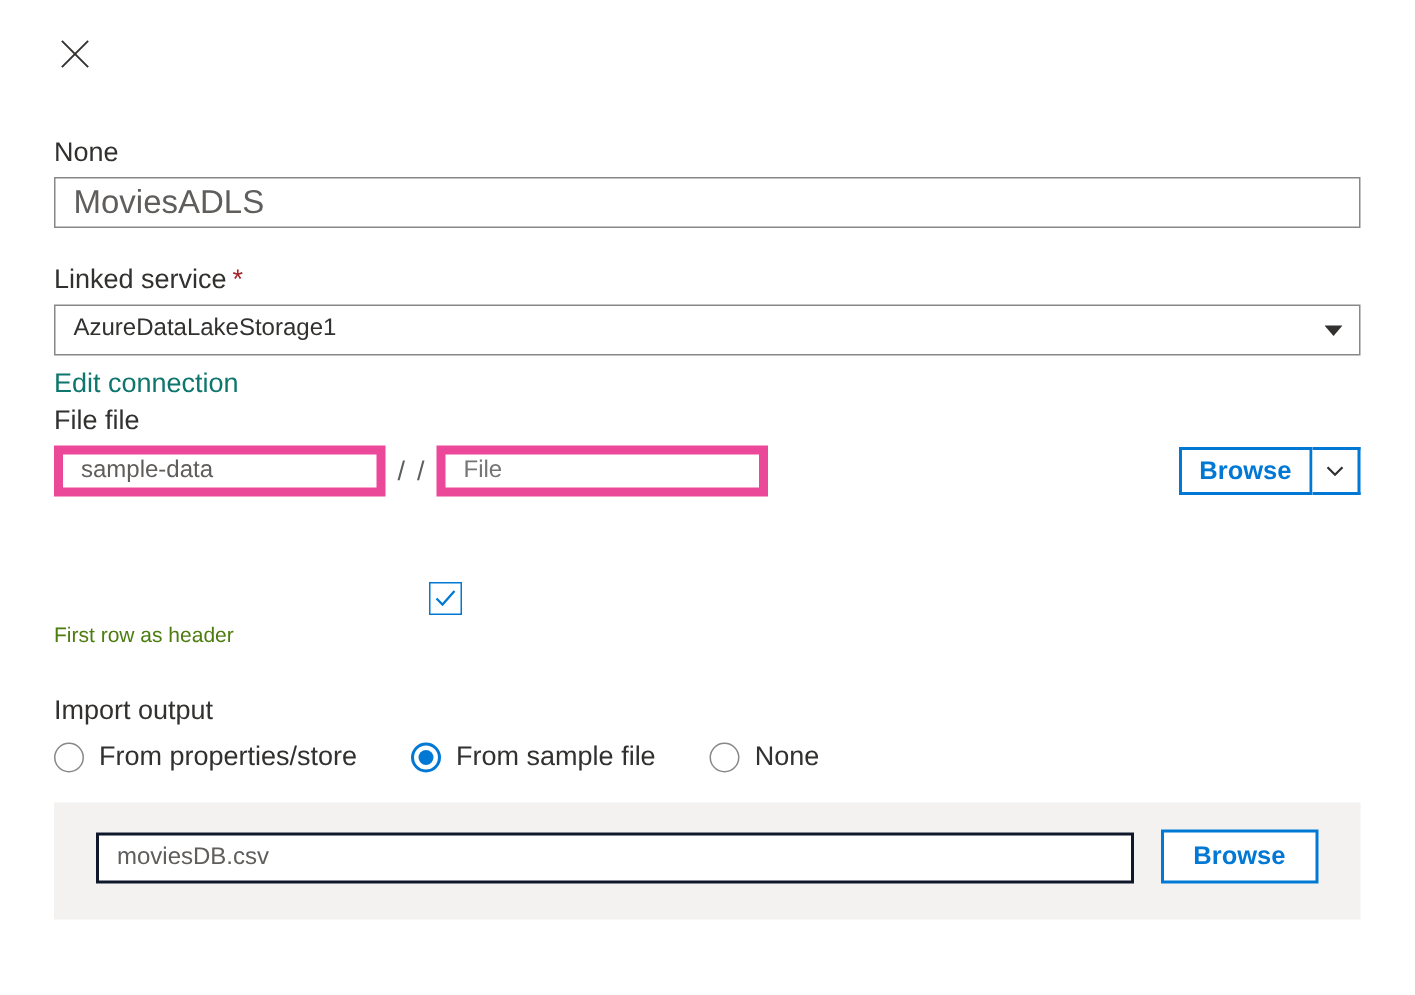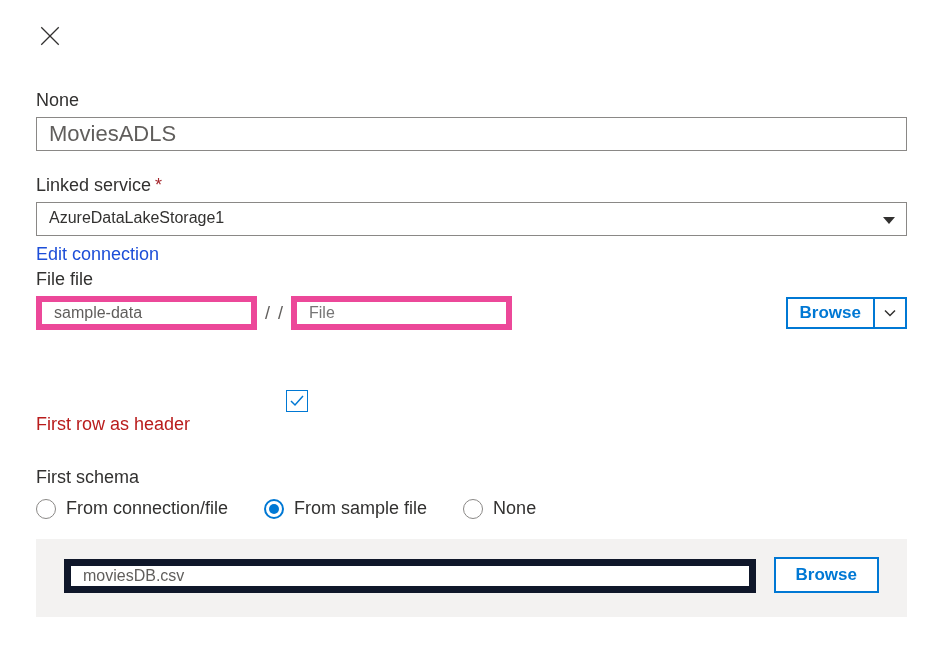--- a/index.html
+++ b/index.html
@@ -79,21 +79,21 @@
       cursor: pointer;
     }
     .select-caret {
       position: absolute;
       right: 12px;
       top: 50%;
       transform: translateY(-50%);
       pointer-events: none;
     }
     .link {
-      color: #1d4ed8;
+      color: #0f766e;
       font-size: 18px;
       cursor: pointer;
       display: inline-block;
       margin-top: 8px;
     }
     .filepath-row {
       display: flex;
       align-items: center;
       gap: 8px;
       margin-top: 6px;
@@ -139,22 +139,22 @@
       display: flex;
       align-items: center;
       justify-content: center;
     }
     .checkbox-row {
       display: flex;
       align-items: center;
       margin-bottom: 32px;
     }
     .checkbox-label {
-      font-size: 18px;
-      color: #b91c1c;
+      font-size: 14px;
+      color: #4d7c0f;
       width: 250px;
       margin-top: 48px;
     }
     .checkbox {
       width: 22px;
       height: 22px;
       border: 1px solid #0078d4;
       display: flex;
       align-items: center;
       justify-content: center;
@@ -216,21 +216,21 @@
     .sample-label {
       font-size: 18px;
       color: #323130;
       margin-bottom: 6px;
       display: block;
     }
     .sample-input {
       width: 100%;
       height: 34px;
       padding: 6px 12px;
-      border: 7px solid #0f172a;
+      border: 2px solid #0f172a;
       font-size: 16px;
       color: #605e5c;
       font-family: inherit;
       background: #ffffff;
     }
     .browse-btn-single {
       height: 36px;
       padding: 0 20px;
       border: 2px solid #0078d4;
       background: #ffffff;
@@ -301,25 +301,25 @@
 <div class="checkbox-row">
   <span class="checkbox-label">First row as header</span>
   <div class="checkbox">
     <svg class="checkmark" width="16" height="16" viewBox="0 0 16 16" fill="none" stroke="#0078d4" stroke-width="1.5">
       <polyline points="2,8 6,12 14,3"></polyline>
     </svg>
   </div>
 </div>
 
 <div class="field-group">
-  <label class="field-label">First schema</label>
+  <label class="field-label">Import output</label>
   <div class="radio-row">
     <div class="radio-option">
       <div class="radio"></div>
-      <span class="radio-text">From connection/file</span>
+      <span class="radio-text">From properties/store</span>
     </div>
     <div class="radio-option">
       <div class="radio selected">
         <div class="radio-dot"></div>
       </div>
       <span class="radio-text">From sample file</span>
     </div>
     <div class="radio-option">
       <div class="radio"></div>
       <span class="radio-text">None</span>

